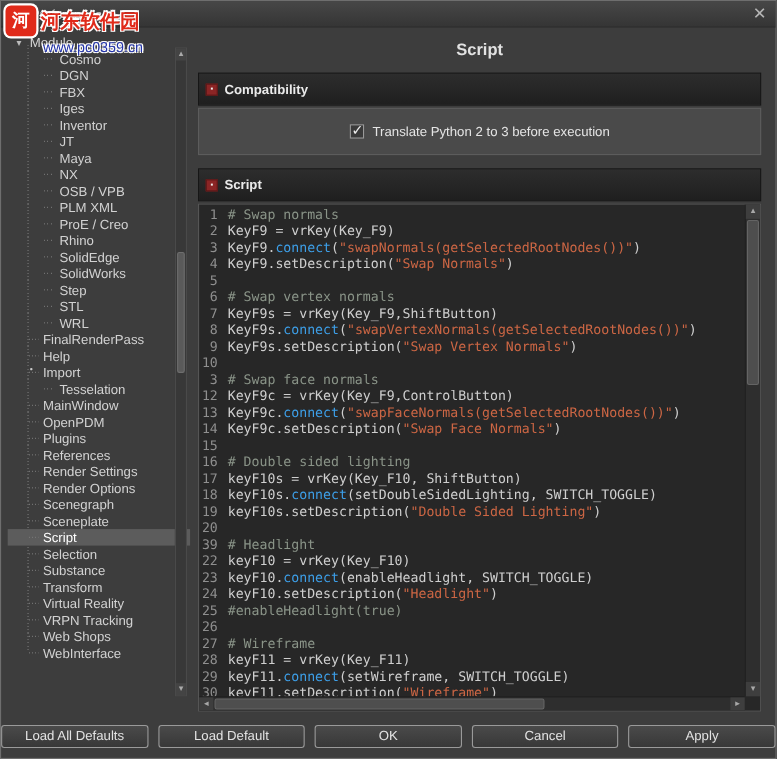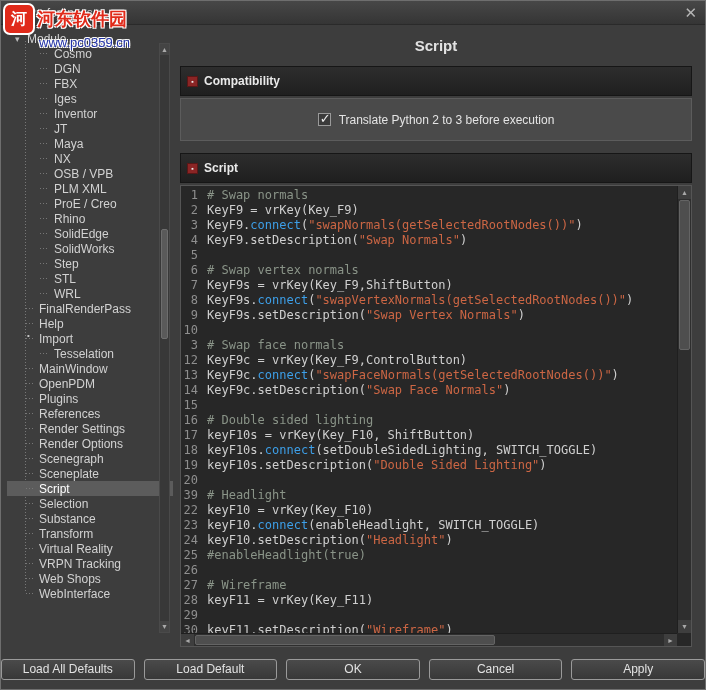--- a/index.html
+++ b/index.html
@@ -266,21 +266,21 @@
               <div class="code-row"><span class="ln">19</span><span class="code">keyF10s.setDescription(<span class="tok-string">"Double Sided Lighting"</span>)</span></div>
               <div class="code-row"><span class="ln">20</span><span class="code"></span></div>
               <div class="code-row"><span class="ln">39</span><span class="code"><span class="tok-comment"># Headlight</span></span></div>
               <div class="code-row"><span class="ln">22</span><span class="code">keyF10 = vrKey(Key_F10)</span></div>
               <div class="code-row"><span class="ln">23</span><span class="code">keyF10.<span class="tok-method">connect</span>(enableHeadlight, SWITCH_TOGGLE)</span></div>
               <div class="code-row"><span class="ln">24</span><span class="code">keyF10.setDescription(<span class="tok-string">"Headlight"</span>)</span></div>
               <div class="code-row"><span class="ln">25</span><span class="code"><span class="tok-comment">#enableHeadlight(true)</span></span></div>
               <div class="code-row"><span class="ln">26</span><span class="code"></span></div>
               <div class="code-row"><span class="ln">27</span><span class="code"><span class="tok-comment"># Wireframe</span></span></div>
               <div class="code-row"><span class="ln">28</span><span class="code">keyF11 = vrKey(Key_F11)</span></div>
-              <div class="code-row"><span class="ln">29</span></div>
+              <div class="code-row"><span class="ln">29</span><span class="code">keyF11.<span class="tok-method">connect</span>(setWireframe, SWITCH_TOGGLE)</span></div>
               <div class="code-row"><span class="ln">30</span><span class="code">keyF11.setDescription(<span class="tok-string">"Wireframe"</span>)</span></div>
             </div>
           <div class="vscroll">
             <div class="arrow up">▲</div>
             <div class="thumb"></div>
             <div class="arrow down">▼</div>
           </div>
           <div class="hscroll">
             <div class="arrow left">◄</div>
             <div class="thumb"></div>

